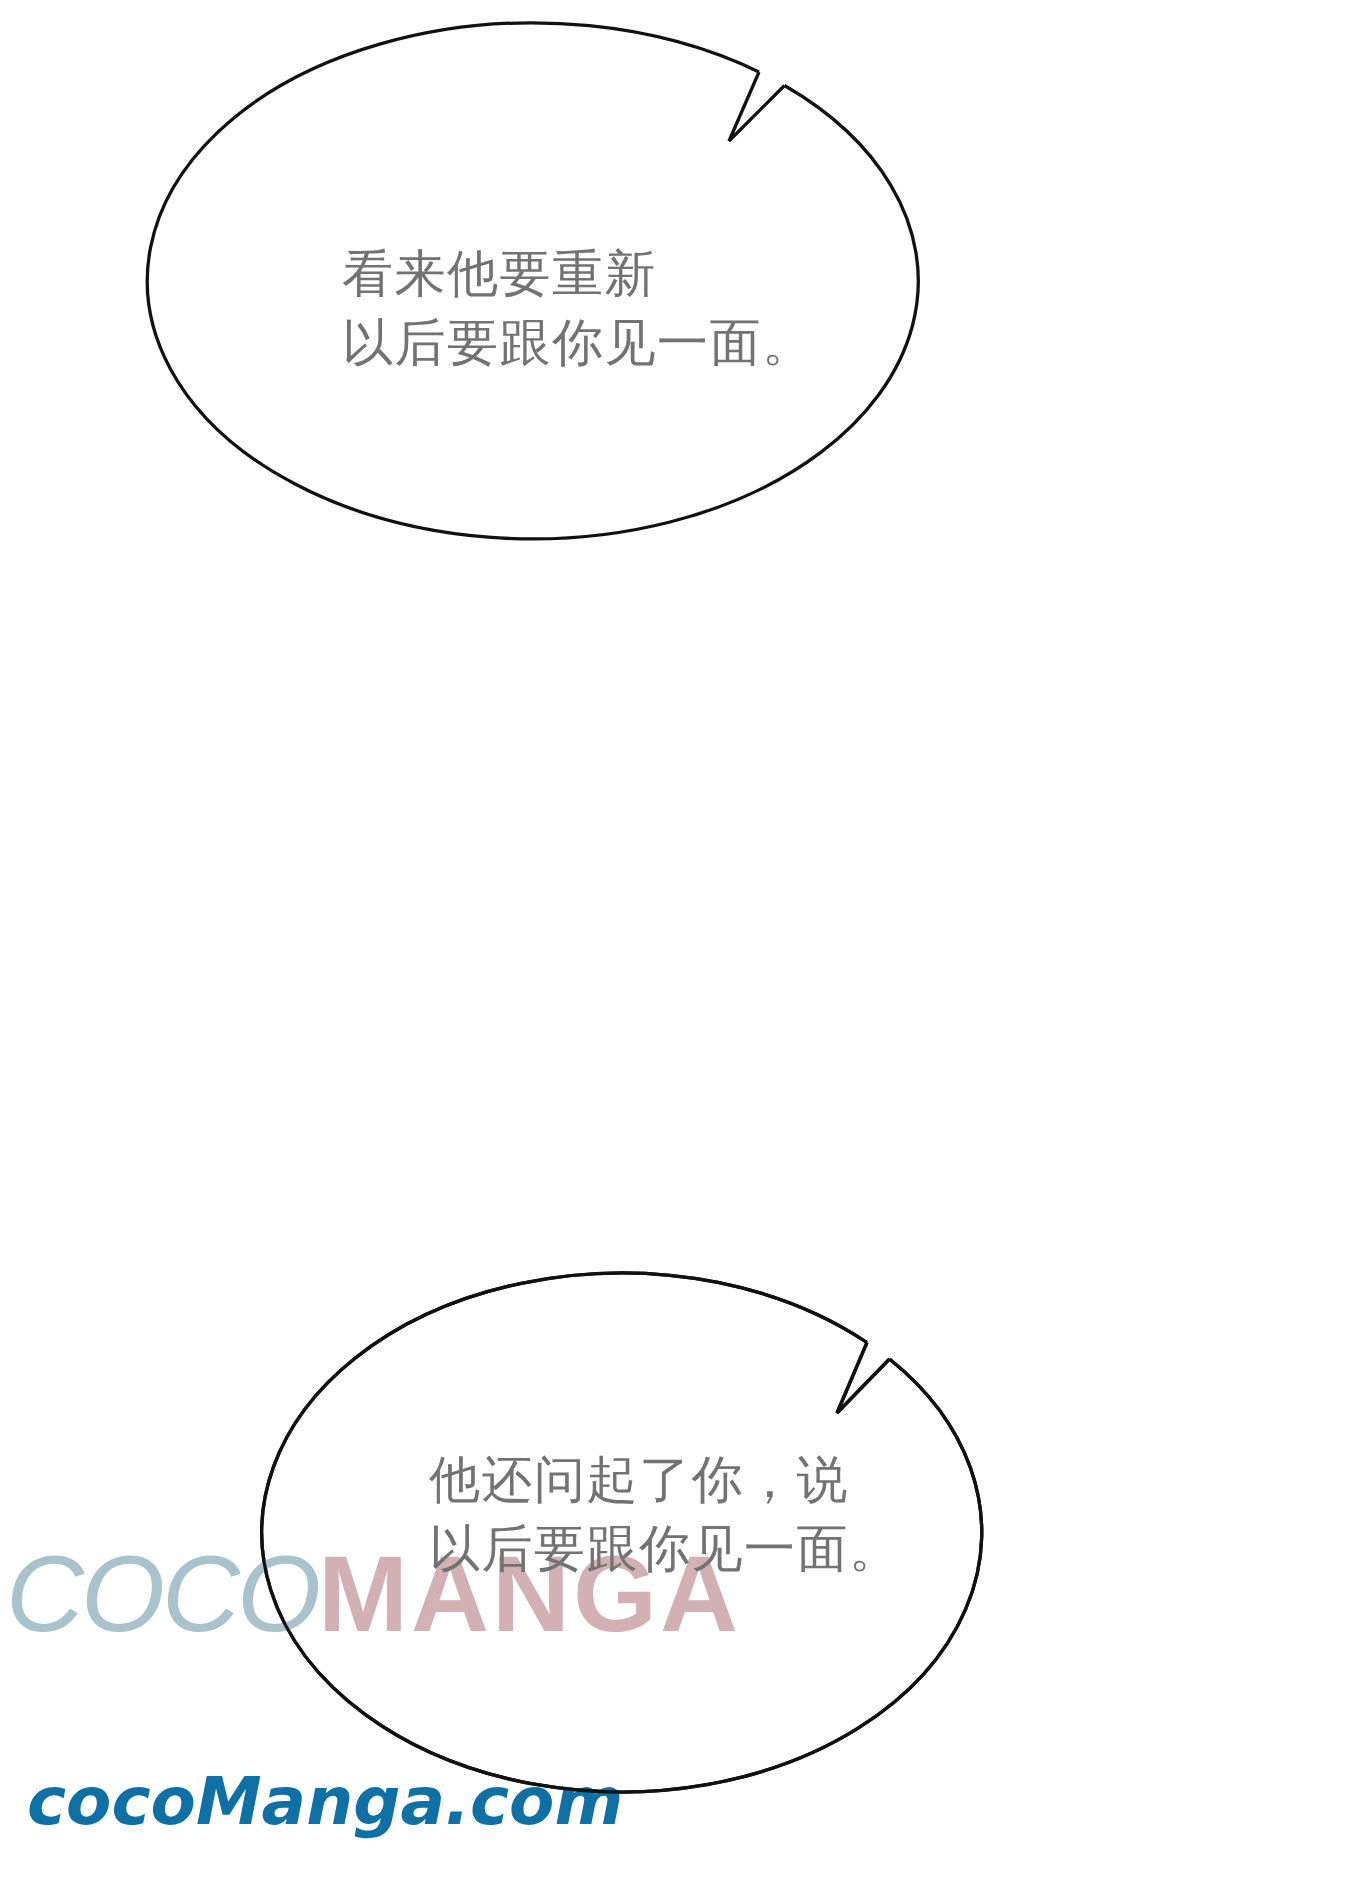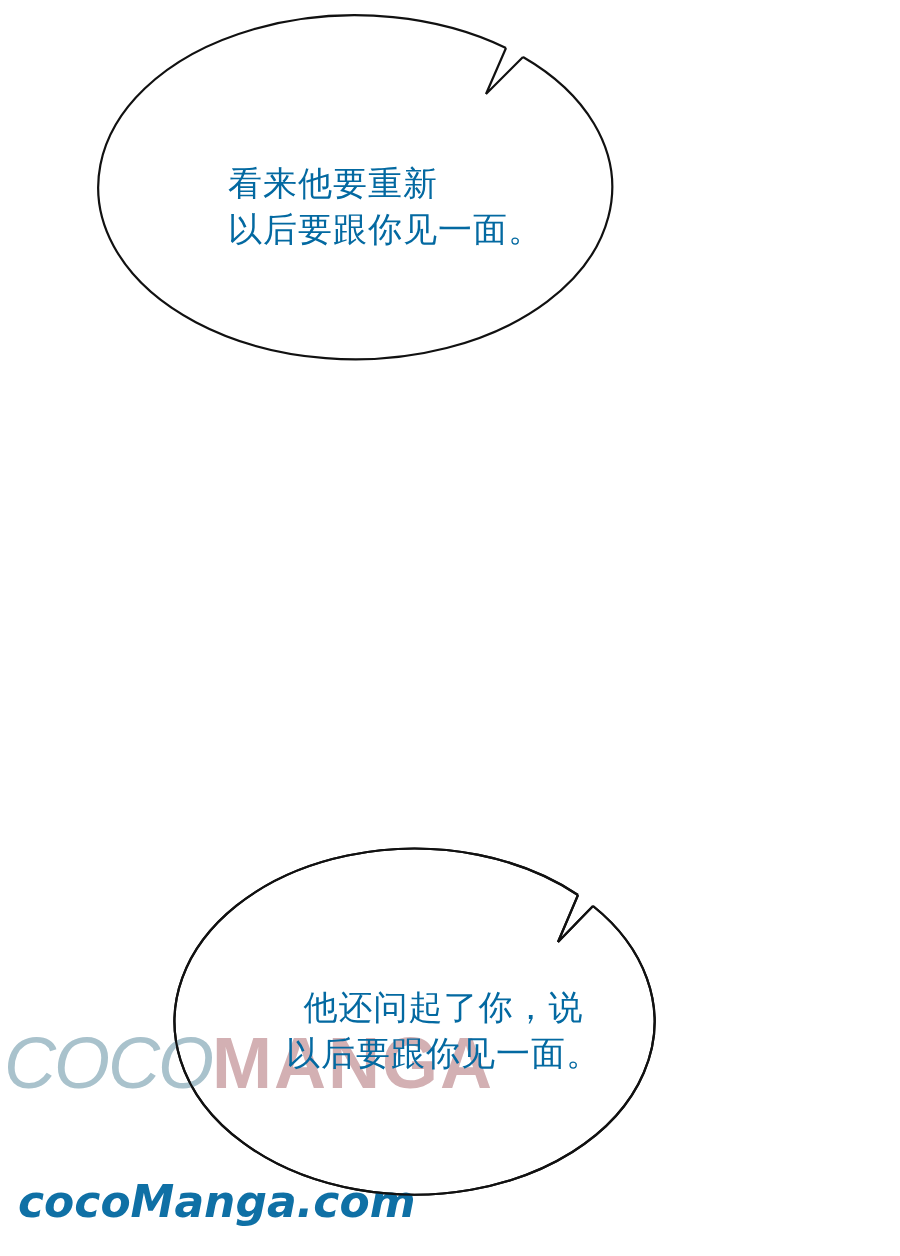--- a/index.html
+++ b/index.html
@@ -1,18 +1,18 @@
 <!DOCTYPE html>
 <html><head>
 <meta charset="utf-8">
 <style>
   html, body { margin:0; padding:0; background:#ffffff; }
   body { width:900px; height:1256px; position:relative; overflow:hidden; font-family:"DejaVu Sans", sans-serif; }
   svg.bubbles { position:absolute; left:0; top:0; }
-  .bubble-text { position:absolute; color:#0369a1; font-size:34px; line-height:46px; letter-spacing:1px; white-space:pre; font-family:"DejaVu Sans", sans-serif; }
+  .bubble-text { position:absolute; color:#737373; font-size:34px; line-height:46px; letter-spacing:1px; white-space:pre; font-family:"DejaVu Sans", sans-serif; }
   .wm1 { position:absolute; left:4px; top:1022px; font-family:Liberation Sans, sans-serif; font-size:72px; letter-spacing:-2px; white-space:nowrap; }
   .wm1 .coco { color:#a9c2cc; font-style:italic; }
   .wm1 .manga { color:#d3b0b3; font-weight:bold; letter-spacing:2px; }
   .wm2 { position:absolute; left:18px; top:1176px; font-family:"DejaVu Sans", sans-serif; font-weight:bold; font-style:italic; font-size:44px; color:#0369a1; white-space:nowrap; opacity:.95; }
 </style>
 </head>
 <body>
 
 <svg class="bubbles" width="900" height="1256" viewBox="0 0 900 1256">
 
@@ -32,13 +32,13 @@
 </div>
 <div class="wm2">cocoManga.com</div>
 
 <svg class="bubbles" width="900" height="1256" viewBox="0 0 900 1256">
   <path d="M578,895 A240,173 0 1,0 593,906" fill="none" stroke="#111" stroke-width="2.2"></path>
   <path d="M578,895 L558,942 L593,906" fill="none" stroke="#111" stroke-width="2.2"></path>
 </svg>
 
 <div class="bubble-text" style="left:228px; top:160px;"><div>看来他要重新</div><div>以后要跟你见一面。</div></div>
 
-<div class="bubble-text" style="left:286px; top:984px;text-align:center;"><div>他还问起了你，说</div><div>以后要跟你见一面。</div></div>
+<div class="bubble-text" style="left:286px; top:964px;"><div>他还问起了你，说</div><div>以后要跟你见一面。</div></div>
 
 </body></html>

